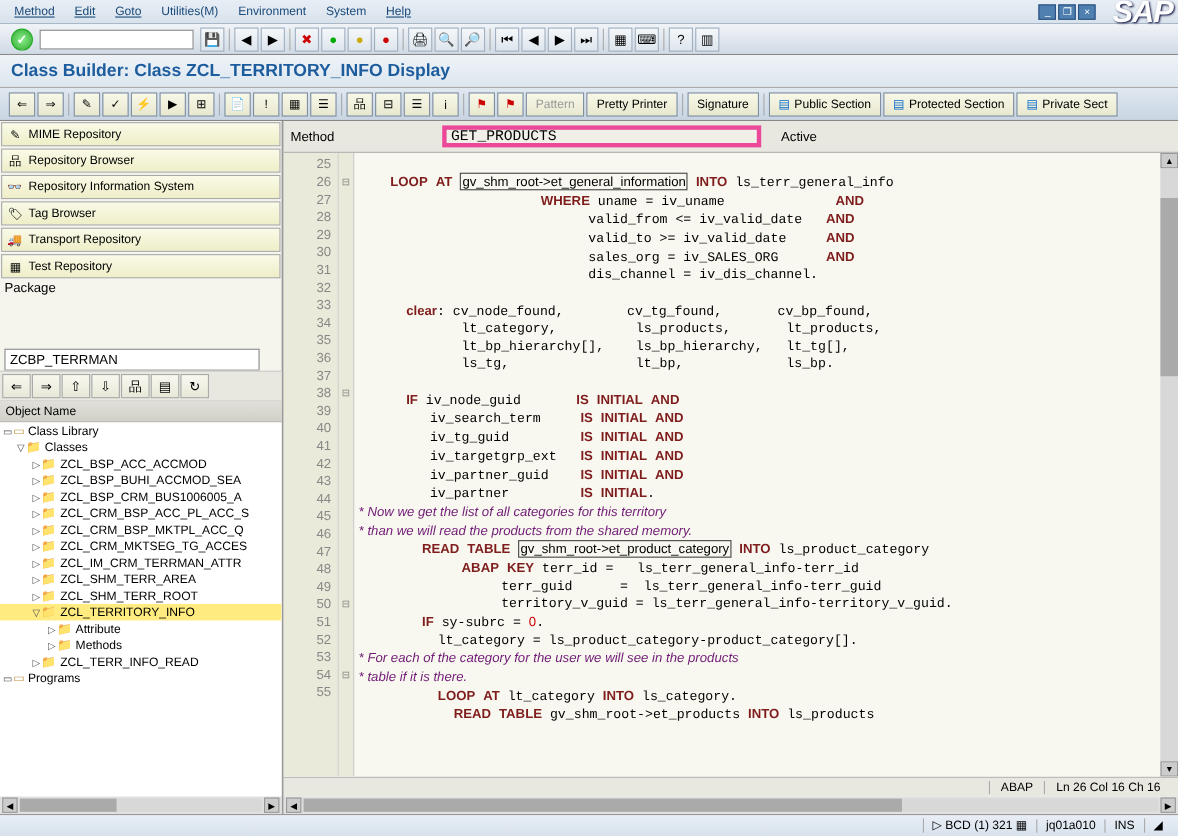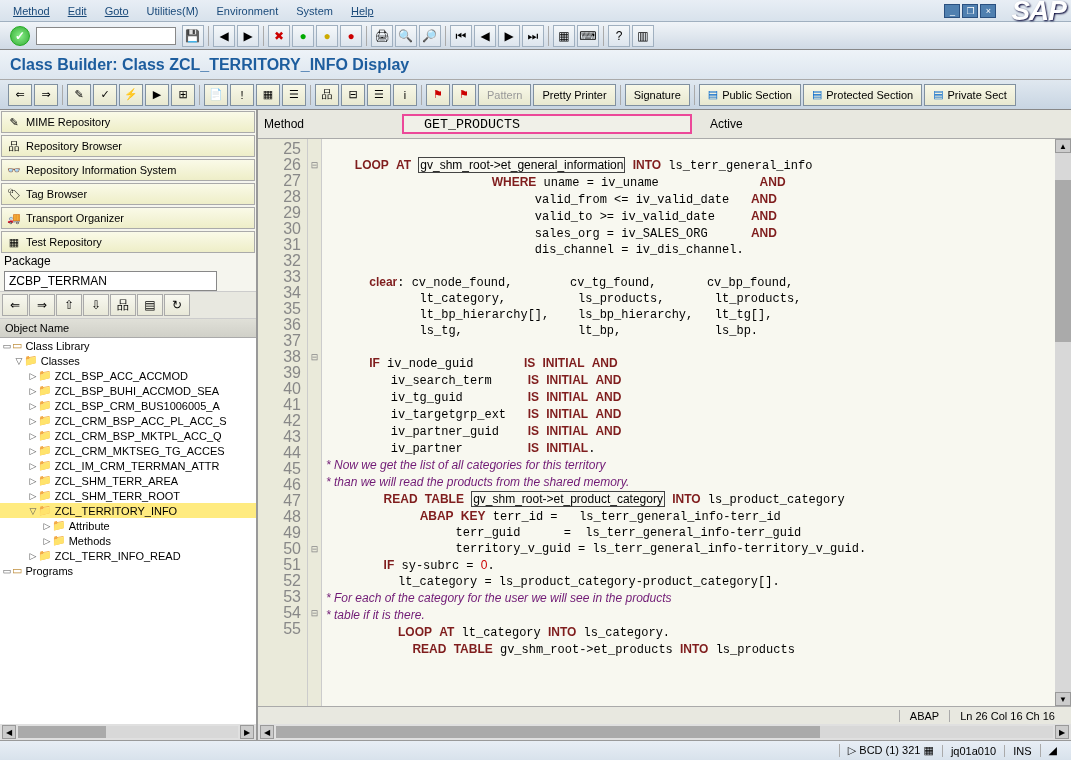--- a/index.html
+++ b/index.html
@@ -20,43 +20,43 @@
 .title-bar h1 { font-size: 16px; color: #1d5d9e; font-weight: bold; }
 .toolbar2 { display:flex; align-items: center; background: linear-gradient(#e0e8f0, #c8d5e2); height: 30px; padding: 2px 8px; border-bottom: 1px solid #888; gap: 2px; flex-wrap: nowrap; overflow:hidden;}
 .tb2-btn { height:22px; border:1px solid #8090a0; background: linear-gradient(#f8f8e8, #e8e8d0); padding: 0 8px; display:flex; align-items:center; font-size:11px; white-space:nowrap; cursor:pointer; }
 .tb2-btn.icon-only { padding: 0; width: 24px; justify-content:center; }
 .main-area { display:flex; height: 630px; }
 .left-panel { width: 258px; display:flex; flex-direction: column; border-right: 2px solid #999; background:#f5f5ee; }
 .nav-btn { display:flex; align-items:center; height: 22px; border:1px solid #aaa; margin:1px; padding: 0 4px; background: linear-gradient(#fafae8, #eeeec8); cursor:pointer; font-size:11px; }
 .nav-btn .icon { width:16px; height:14px; margin-right: 4px; display:flex; align-items:center; justify-content:center; font-size:11px; }
 .pkg-section { padding: 0 4px; }
 .pkg-label { font-size: 12px; margin-bottom: 3px; }
-.pkg-input { width: 213px; height: 20px; border:1px solid #888; background:#fff; padding: 0 4px; font-size:12px; }
+.pkg-input { width: 232px; height: 20px; border:1px solid #888; background:#fff; padding: 0 4px; font-size:12px;margin-top:46px; }
 .nav-toolbar { display:flex; gap:1px; padding:2px; border-top:1px solid #ccc; border-bottom:1px solid #ccc; background:#e8e8e0; }
 .nav-tb-btn { width:26px; height:22px; border:1px solid #aaa; background:linear-gradient(#f8f8f0,#e8e8d8); display:flex; align-items:center; justify-content:center; font-size:12px; cursor:pointer; }
 .tree-header { background:linear-gradient(#e0e0d8,#d0d0c8); padding:3px 5px; font-size:11px; border-bottom:1px solid #aaa; }
 .tree-scroll { flex:1; overflow:auto; background:#fff; position:relative; }
 .tree-node { display:flex; align-items:center; padding:1px 2px; font-size:11px; white-space:nowrap; cursor:pointer; }
 .tree-node .toggle { width:10px; display:inline-block; text-align:center; font-size:9px; color:#555; }
 .tree-node .folder { color:#c09040; margin-right:3px; }
 .tree-node.selected { background:#ffeb80; }
 .tree-indent-1 { padding-left: 14px; }
 .tree-indent-2 { padding-left: 28px; }
 .tree-indent-3 { padding-left: 42px; }
 .hscroll-bar { height:16px; background:#e0e0e0; display:flex; align-items:center; padding: 0 2px; }
 .hs-btn { width:14px; height:14px; border:1px solid #999; background:#ccc; display:flex; align-items:center; justify-content:center; font-size:8px; }
 .hs-track { flex:1; height:12px; background:#d8d8d8; margin:0 2px; position:relative; }
 .hs-thumb { position:absolute; left:0; width:40%; height:100%; background:#aaa; }
 .right-panel { flex:1; display:flex; flex-direction:column; background:#fff; }
 .method-row { display:flex; align-items:center; padding:4px 6px; background:#e8e8e0; border-bottom:1px solid #aaa; gap:8px; font-size:12px; }
 .method-label { width: 130px; }
-.method-input { flex:0 0 290px; height:20px; border:2px solid #ec4899; background:#f0f0e8; padding:0 20px; font-family: 'Courier New', monospace; }
+.method-input { flex:0 0 290px; height:20px; border:4px solid #ec4899; background:#f0f0e8; padding:0 4px; font-family: 'Courier New', monospace; }
 .method-status { margin-left: 10px; }
 .editor-area { flex:1; display:flex; background:#f8f8f0; overflow:hidden; position:relative; }
-.gutter { width:50px; background:#eaeada; border-right:1px solid #ccc; font-family:'Courier New',monospace; font-size:16px; text-align:right; padding: 2px 6px 2px 2px; color:#888; line-height:16px; }
+.gutter { width:50px; background:#eaeada; border-right:1px solid #ccc; font-family:'Courier New',monospace; font-size:12px; text-align:right; padding: 2px 6px 2px 2px; color:#888; line-height:16px; }
 .fold-gutter { width:14px; background:#eaeada; border-right:1px solid #ccc; font-family:monospace; font-size:9px; text-align:center; padding:2px 0; color:#888; line-height:16px; }
 .code-content { flex:1; font-family:'Courier New',monospace; font-size:12px; padding:2px 4px; line-height:16px; white-space:pre; color:#000; overflow:hidden; }
 .code-content .kw { color:#7f1d1d; font-weight:bold; }
 .code-content .cm { color:#701a75; font-style:italic; }
 .code-content .hl { border:1px solid #444; padding:0 1px; }
 .code-content .nm { color:#c00; }
 .editor-vscroll { width:16px; background:#e0e0e0; display:flex; flex-direction:column; }
 .vs-btn { height:14px; border:1px solid #999; background:#ccc; display:flex; align-items:center; justify-content:center; font-size:8px; }
 .vs-track { flex:1; background:#d8d8d8; position:relative; }
 .vs-thumb { position:absolute; top:5%; width:100%; height:30%; background:#aaa; }
@@ -178,21 +178,21 @@
     <div class="nav-btn">
         <span class="icon">👓</span>
         <span>Repository Information System</span>
       </div>
     <div class="nav-btn">
         <span class="icon">🏷</span>
         <span>Tag Browser</span>
       </div>
     <div class="nav-btn">
         <span class="icon" style="color:#c00">🚚</span>
-        <span>Transport Organizer</span>
+        <span>Transport Repository</span>
       </div>
     <div class="nav-btn">
         <span class="icon">▦</span>
         <span>Test Repository</span>
       </div>
 
     <div class="pkg-section">
       <div class="pkg-label">Package</div>
       <input class="pkg-input" value="ZCBP_TERRMAN" style="">
     </div>

